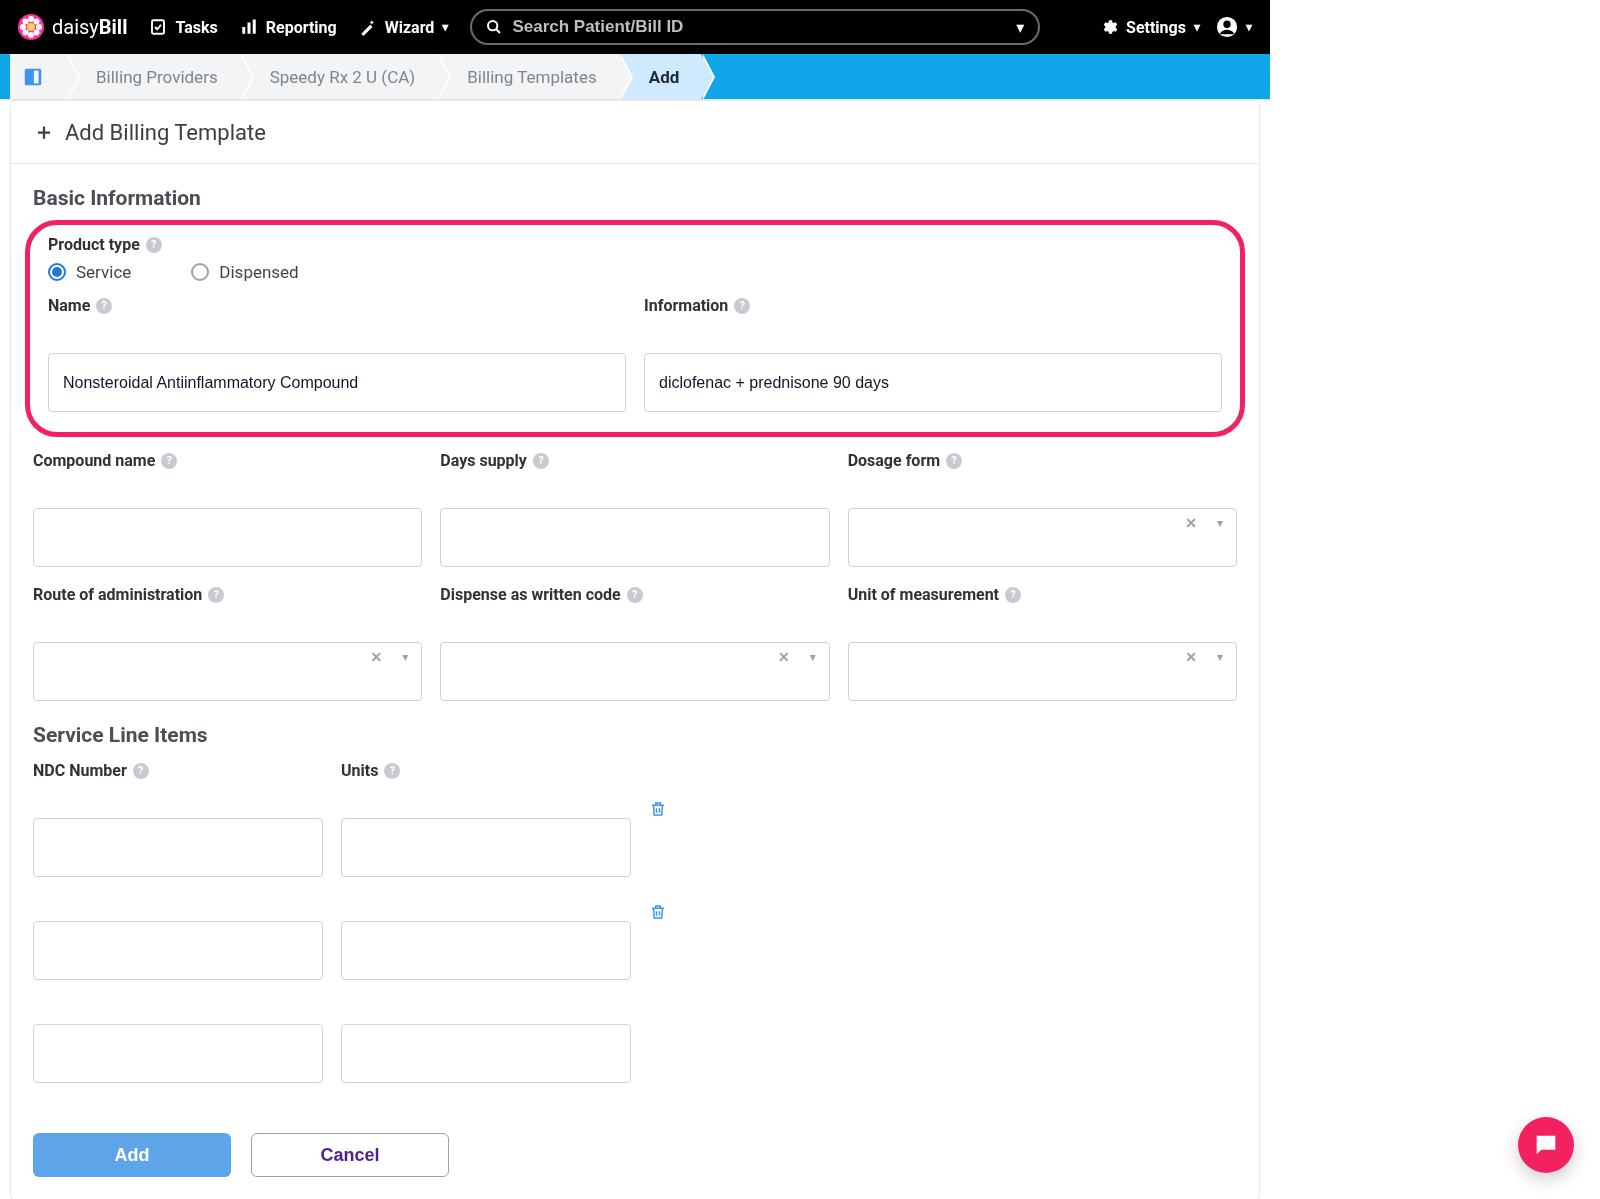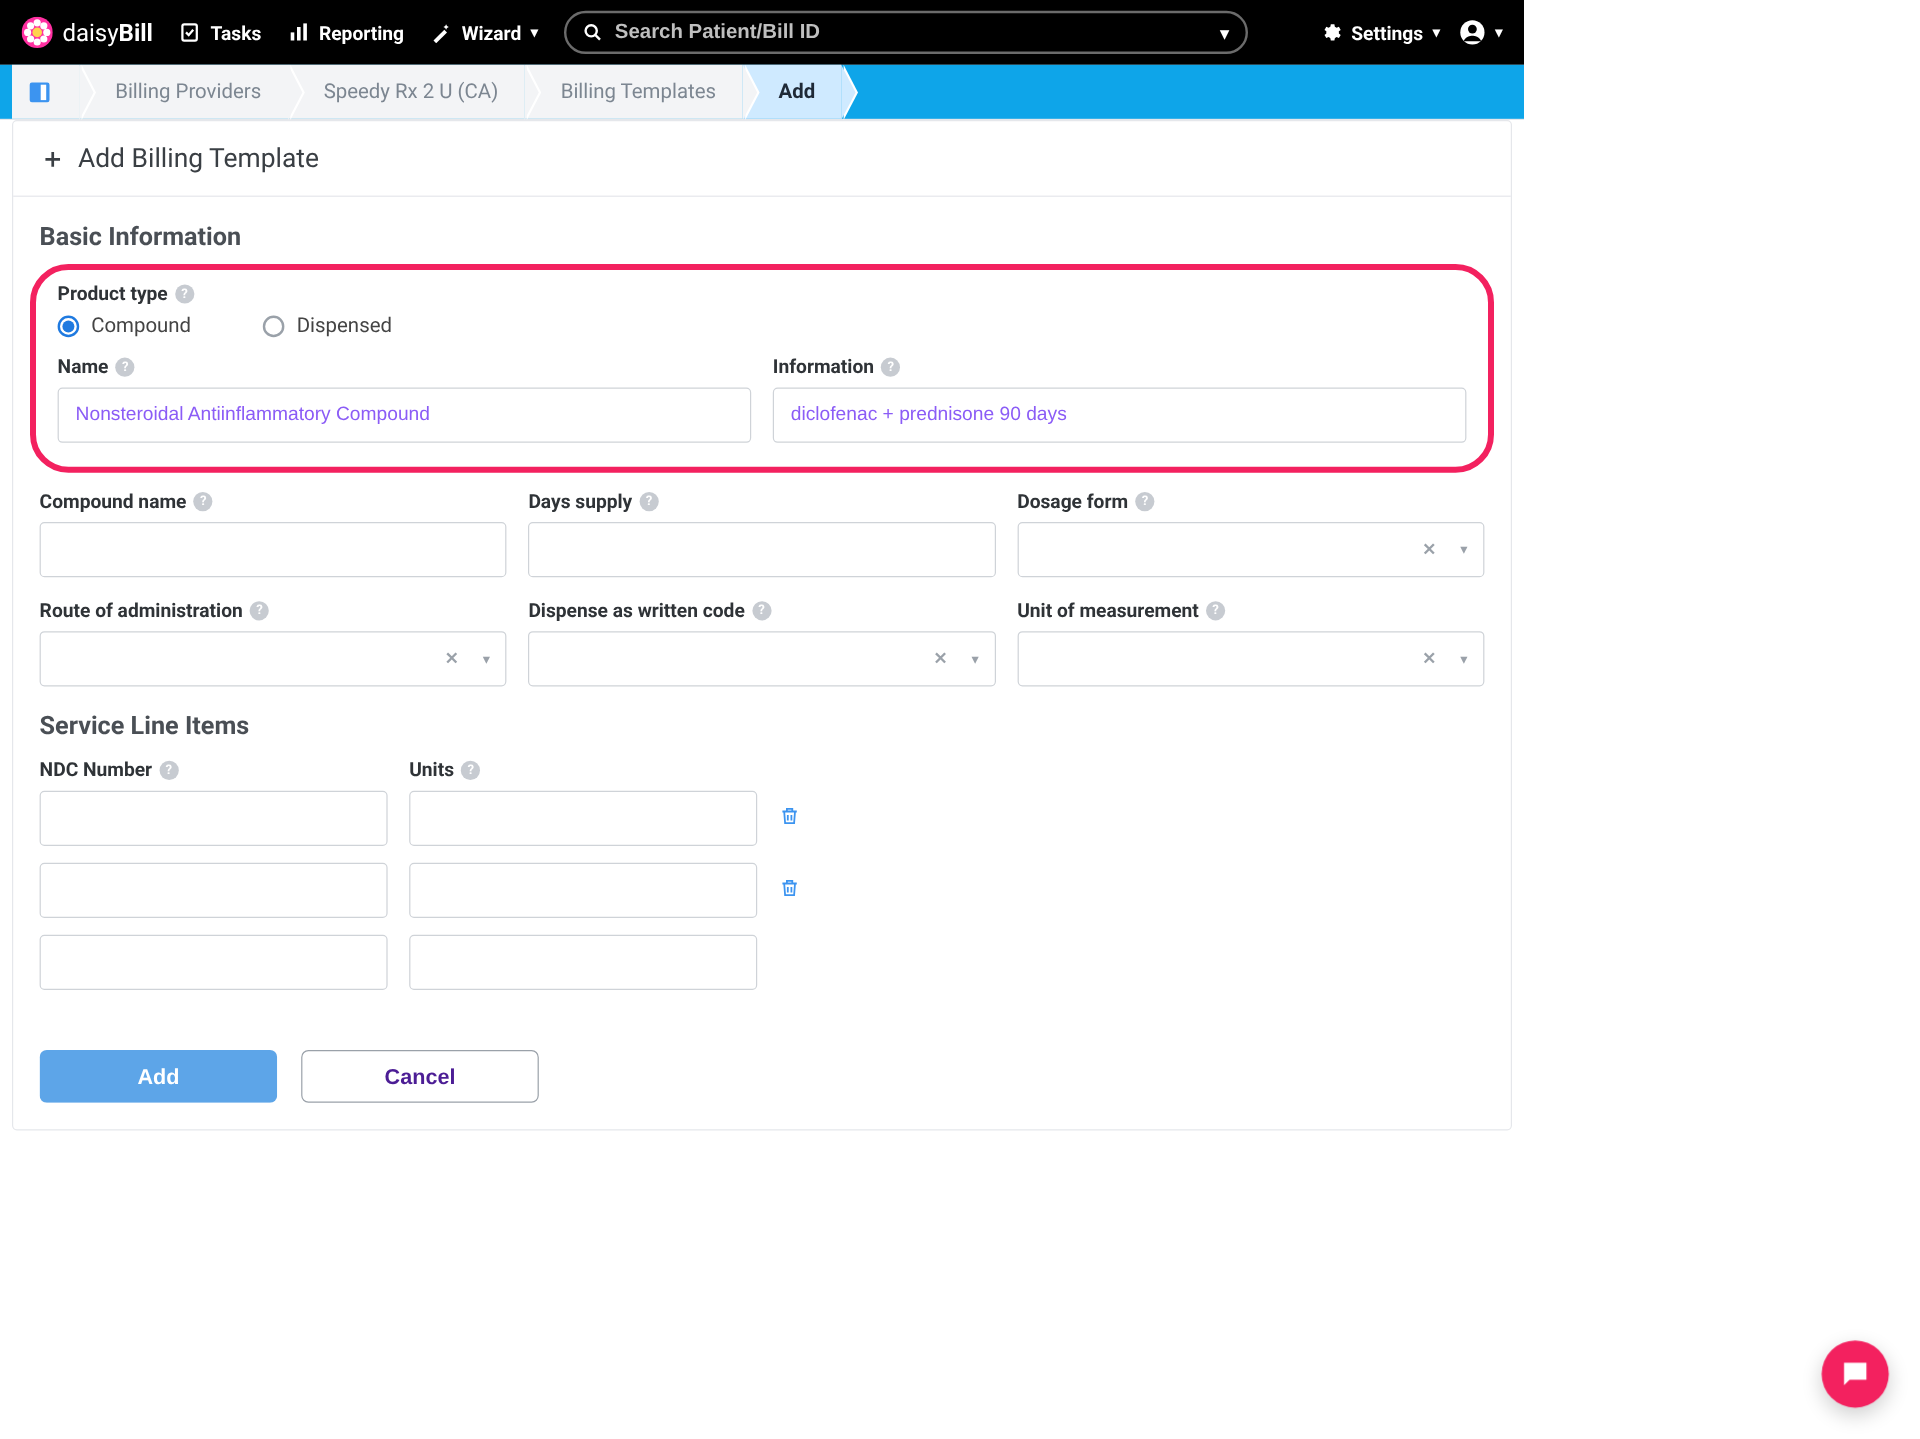--- a/index.html
+++ b/index.html
@@ -34,21 +34,21 @@
   .highlight { border:5px solid #f3215f; border-radius:32px; padding: 10px 18px 20px; margin: -4px -8px 10px; }
   .label { font-weight:700; font-size:16px; color:#2f3337; display:flex; align-items:center; gap:6px; margin-bottom:8px;}
   .help { width:16px; height:16px; border-radius:50%; background:#c7cbd1; color:#fff; font-size:11px; font-weight:700; display:inline-flex; align-items:center; justify-content:center;}
   .radios { display:flex; gap:60px; margin-bottom:14px;}
   .radio { display:flex; align-items:center; gap:10px; font-size:17px; color:#444;}
   .rdot { width:18px; height:18px; border-radius:50%; border:2px solid #9aa1a9; display:inline-flex; align-items:center; justify-content:center;}
   .rdot.checked { border-color:#1f7ae0;}
   .rdot.checked::after { content:""; width:10px; height:10px; border-radius:50%; background:#1f7ae0;}
   .row { display:flex; gap:18px; }
   .col { flex:1; min-width:0;}
-  .inp { width:100%; height:46px; border:1px solid #cfd3d8; border-radius:4px; padding:0 14px; font-size:16px; color:#8b5cf6; background:#fff;}
+  .inp { width:100%; height:59px; border:1px solid #cfd3d8; border-radius:4px; padding:0 14px; font-size:16px; color:#0f172a; background:#fff;margin-top:30px;}
   .sel { position:relative; }
   .sel .clear { position:absolute; right:40px; top:50%; transform:translateY(-50%); color:#9aa1a9; font-size:14px; font-weight:700; cursor:pointer;}
   .sel .chev { position:absolute; right:14px; top:50%; transform:translateY(-50%); color:#9aa1a9; font-size:12px;}
   .grid3 { display:grid; grid-template-columns: 1fr 1fr 1fr; gap:18px; margin-top:14px;}
   .sli { margin-top:22px;}
   .sli .cols { display:grid; grid-template-columns: 290px 290px 40px; gap:18px; align-items:start;}
   .sli .cols .hdr {}
   .sli .rows { display:flex; flex-direction:column; gap:14px; margin-top:0;}
   .trash { color:#3c94f0; cursor:pointer; margin-top:12px; }
   .actions { margin-top:50px; display:flex; gap:20px;}
@@ -152,21 +152,21 @@
     <h2 class="section">Basic Information</h2>
 
     <div class="highlight">
       <div class="label">
         <span>Product type</span>
         <span class="help">?</span>
       </div>
       <div class="radios">
         <label class="radio">
           <span class="rdot checked"></span>
-          <span>Compound</span>
+          <span>Service</span>
         </label>
         <label class="radio">
           <span class="rdot"></span>
           <span>Dispensed</span>
         </label>
       </div>
       <div class="row">
         <div class="col">
           <div class="label">
             <span>Name</span>

